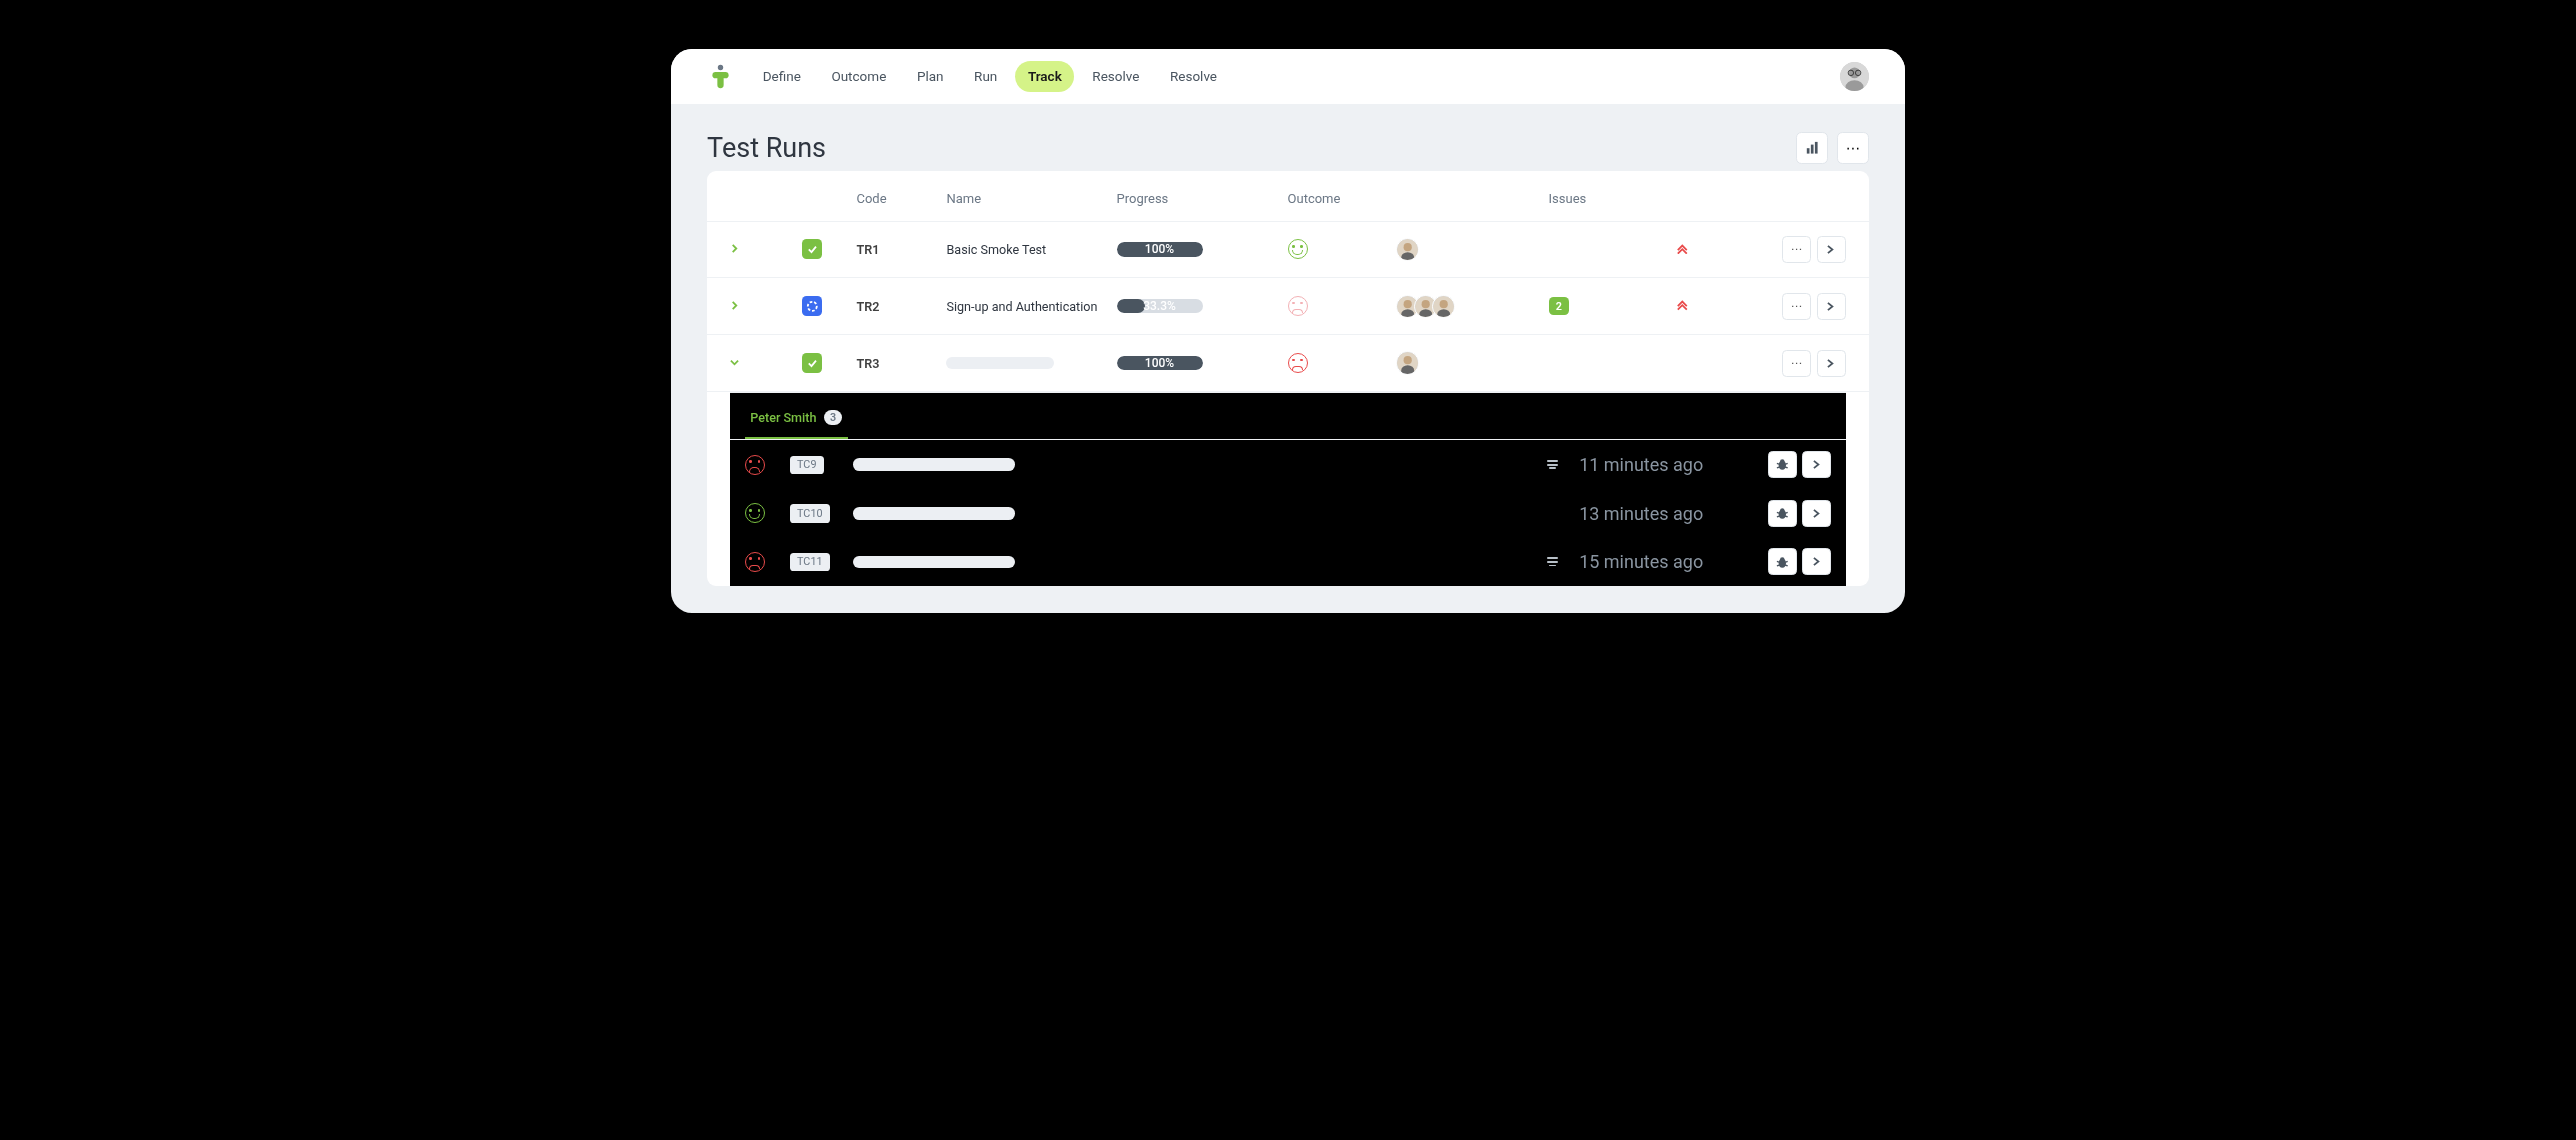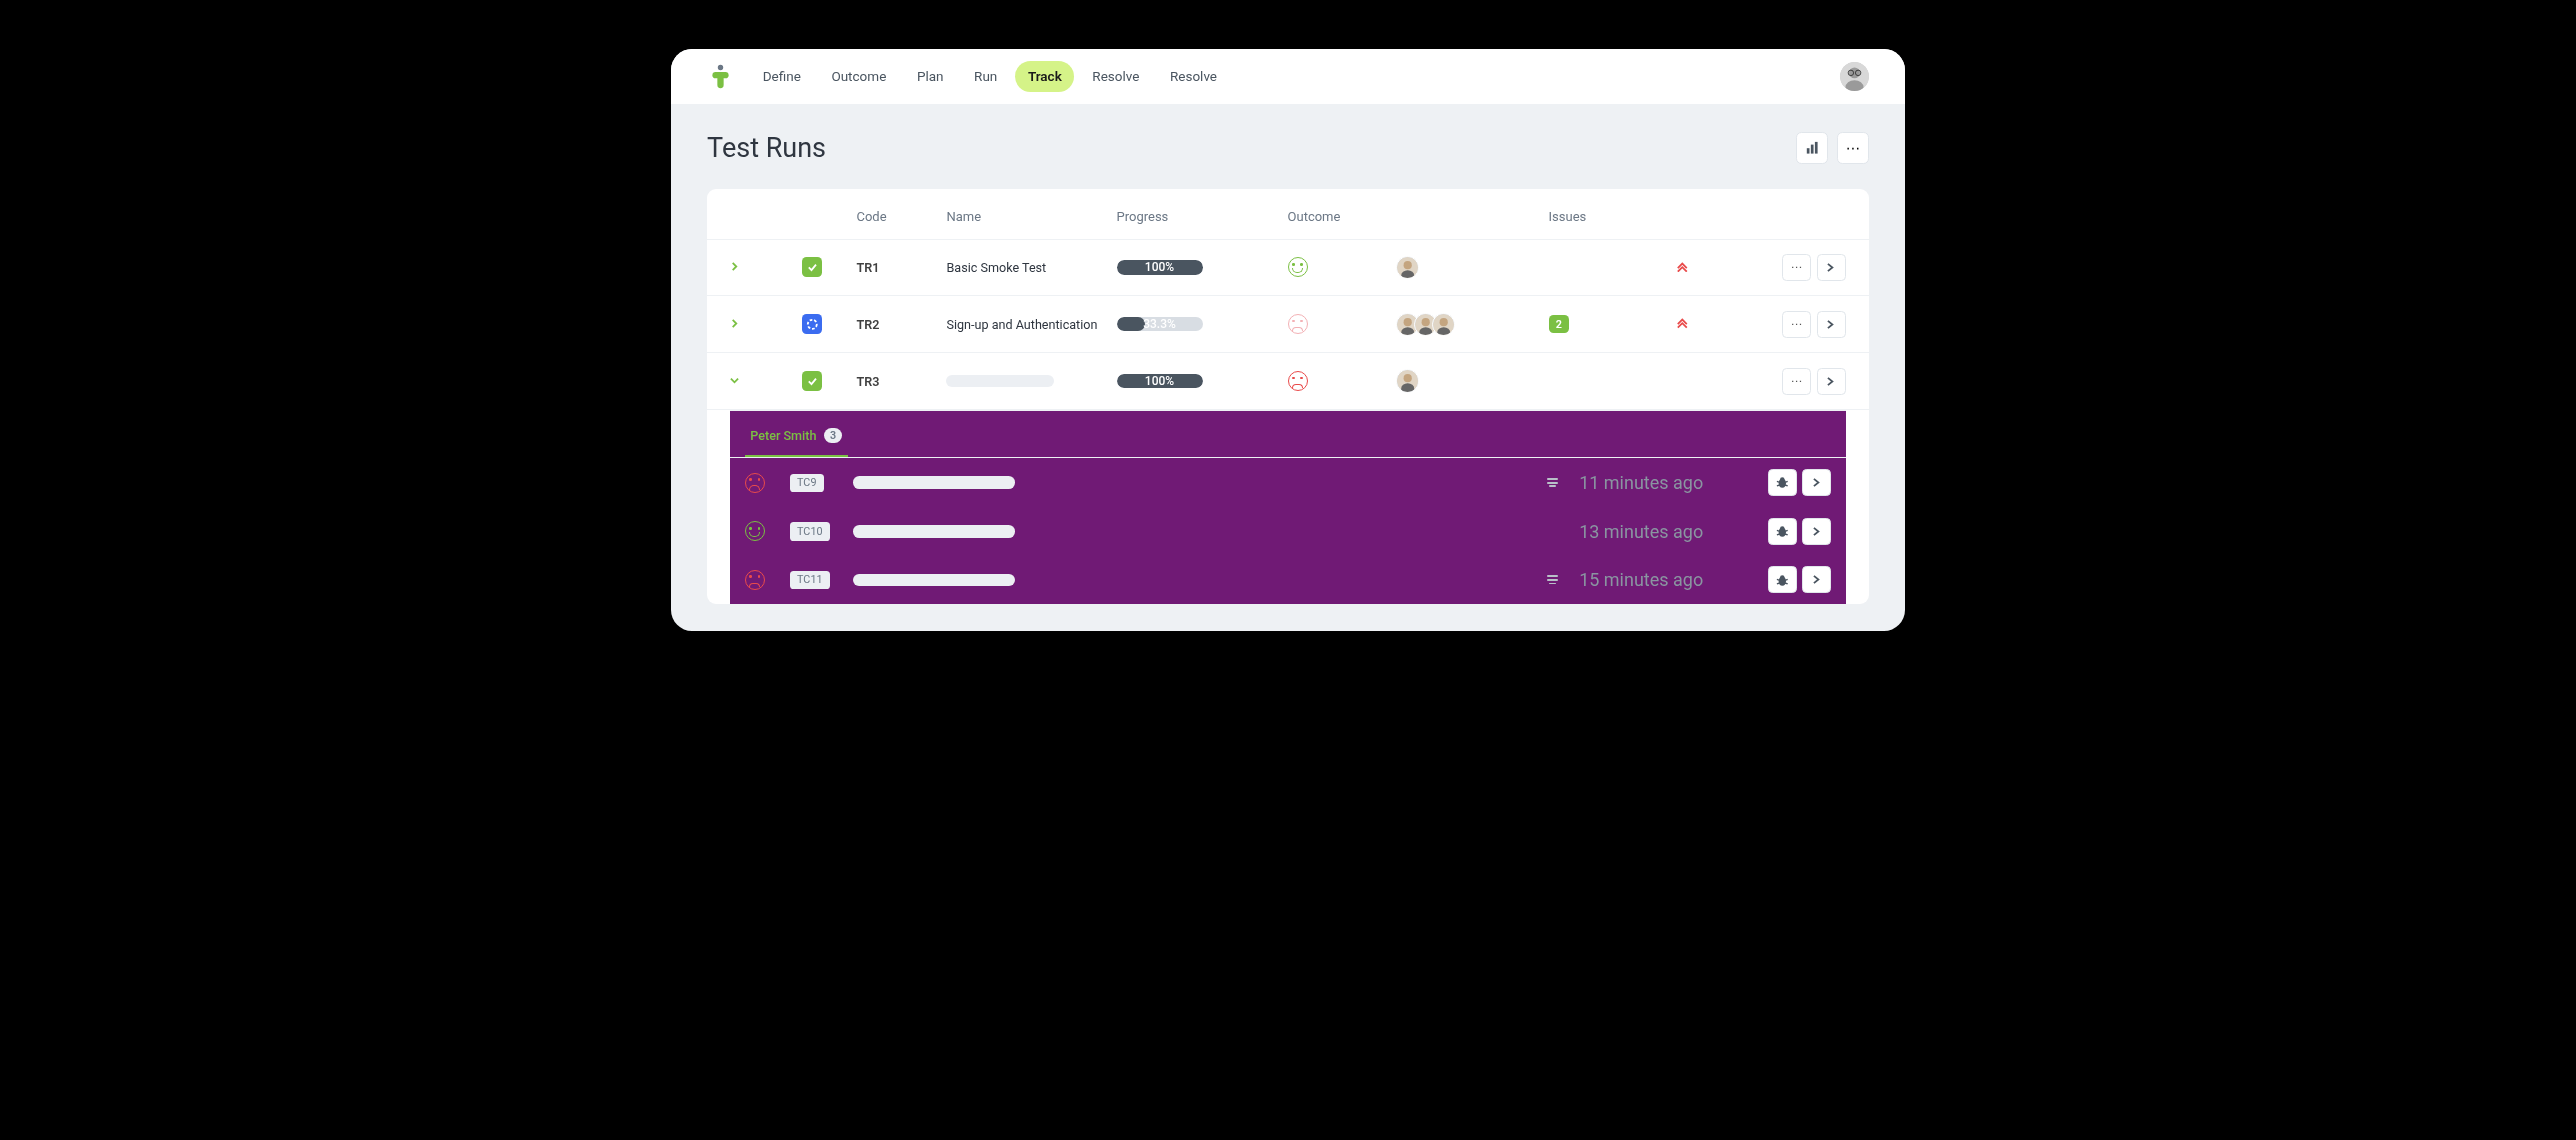--- a/index.html
+++ b/index.html
@@ -6,21 +6,21 @@
 body{background:#000;padding:27px 54px 0}
 .device{background:#000;border-radius:32px;padding:21.6px;max-width:1277px;margin:0 auto}
 .screen{background:#eef1f4;border-radius:21px;overflow:hidden}
 .topbar{background:#fff;display:flex;align-items:center;padding:12.6px 36px;gap:16px;border-bottom:0.9px solid #eef1f4}
 .logo{width:27px;height:27px;position:relative}
 .nav{display:flex;gap:5.4px;flex:1}
 .nav-item{padding:7.2px 12.6px;border-radius:16px;color:#4a5560;font-size:13.5px;cursor:pointer}
 .nav-item.active{background:#d5f388;color:#1a1a1a;font-weight:600}
 .avatar-top{width:29px;height:29px;border-radius:50%;background:#d0d0d0;display:flex;align-items:center;justify-content:center;overflow:hidden}
 .content{padding:27px 36px}
-.page-head{display:flex;justify-content:space-between;margin-bottom:25px}
+.page-head{display:flex;justify-content:space-between;margin-bottom:7px}
 .page-title{font-size:27px;font-weight:400;color:#2f3640}
 .head-buttons{display:flex;gap:9px}
 .icon-btn{width:32px;height:32px;border:0.9px solid #e1e6eb;background:#fff;border-radius:5.4px;display:flex;align-items:center;justify-content:center;cursor:pointer;font-size:14.4px}
 .panel{background:#fff;border-radius:9px;padding:0}
 .table-head{display:grid;grid-template-columns:72px 54px 90px 1fr 171px 108px 153px 117px 72px 108px;padding:20px 23.4px 14.4px;font-size:13px;color:#6b7785;border-bottom:0.9px solid #eef1f4}
 .table-row{display:grid;grid-template-columns:72px 54px 90px 1fr 171px 108px 153px 117px 72px 108px;padding:14.4px 23.4px;align-items:center;border-bottom:0.9px solid #eef1f4;font-size:12.6px;color:#2f3640}
 .expand{color:#7bc043;font-size:10.8px}
 .status-box{width:20px;height:20px;border-radius:4.5px;display:flex;align-items:center;justify-content:center}
 .status-green{background:#7bc043;color:#fff}
 .status-blue{background:#3b6cf0;color:#fff}
@@ -45,21 +45,21 @@
 .smiley-green .mouth{border-color:#7bc043}
 .smiley-pink .mouth{border-color:#f3b1b5}
 .smiley-red .mouth{border-color:#e94b4b}
 .avatars{display:flex}
 .av{width:23.4px;height:23.4px;border-radius:50%;background:#d4d8dc;border:1.8px solid #fff;margin-left:-5.4px;display:flex;align-items:center;justify-content:center;overflow:hidden;font-size:12.6px}
 .av:first-child{margin-left:0}
 .badge-green{background:#7bc043;color:#fff;font-size:10.8px;padding:2.7px 7.2px;border-radius:4.5px;display:inline-block;font-weight:600}
 .priority{width:34px;display:flex;justify-content:center}
 .row-actions{display:flex;gap:5.4px;justify-content:flex-end}
 .row-btn{width:29px;height:27px;border:0.9px solid #e1e6eb;background:#fff;border-radius:4.5px;display:flex;align-items:center;justify-content:center;cursor:pointer;font-size:11.7px;color:#555}
-.sub-panel{background:#701a75;margin:0 23.4px;padding:0;border-top:0.9px solid #eef1f4}
+.sub-panel{background:#000000;margin:0 23.4px;padding:0;border-top:0.9px solid #eef1f4}
 .tab-bar{padding:16px 14.4px 0;border-bottom:0.9px solid #eef1f4}
 .tab{display:inline-flex;align-items:center;gap:7.2px;padding:0 5.4px 12.6px;color:#7bc043;font-size:12.6px;border-bottom:2.7px solid #7bc043;font-weight:500}
 .tab-count{background:#eceff3;color:#6b7785;font-size:10.8px;padding:0.9px 6.3px;border-radius:9px;font-weight:600}
 .sub-row{display:grid;grid-template-columns:45px 63px 1fr 54px 144px 108px;padding:10.8px 14.4px;align-items:center;font-size:11.7px;color:#6b7785}
 .tc-badge{background:#eceff3;padding:2.7px 7.2px;border-radius:3.6px;font-size:10.8px;display:inline-block}
 .lines-icon{display:flex;flex-direction:column;gap:1.8px;align-items:center}
 .lines-icon span{display:block;height:1.8px;background:#b8c0c8;border-radius:0.9px}
 .time-text{color:#8a95a1;font-size:18px}
 .sub-actions{display:flex;gap:5.4px;justify-content:flex-end}
 </style>

